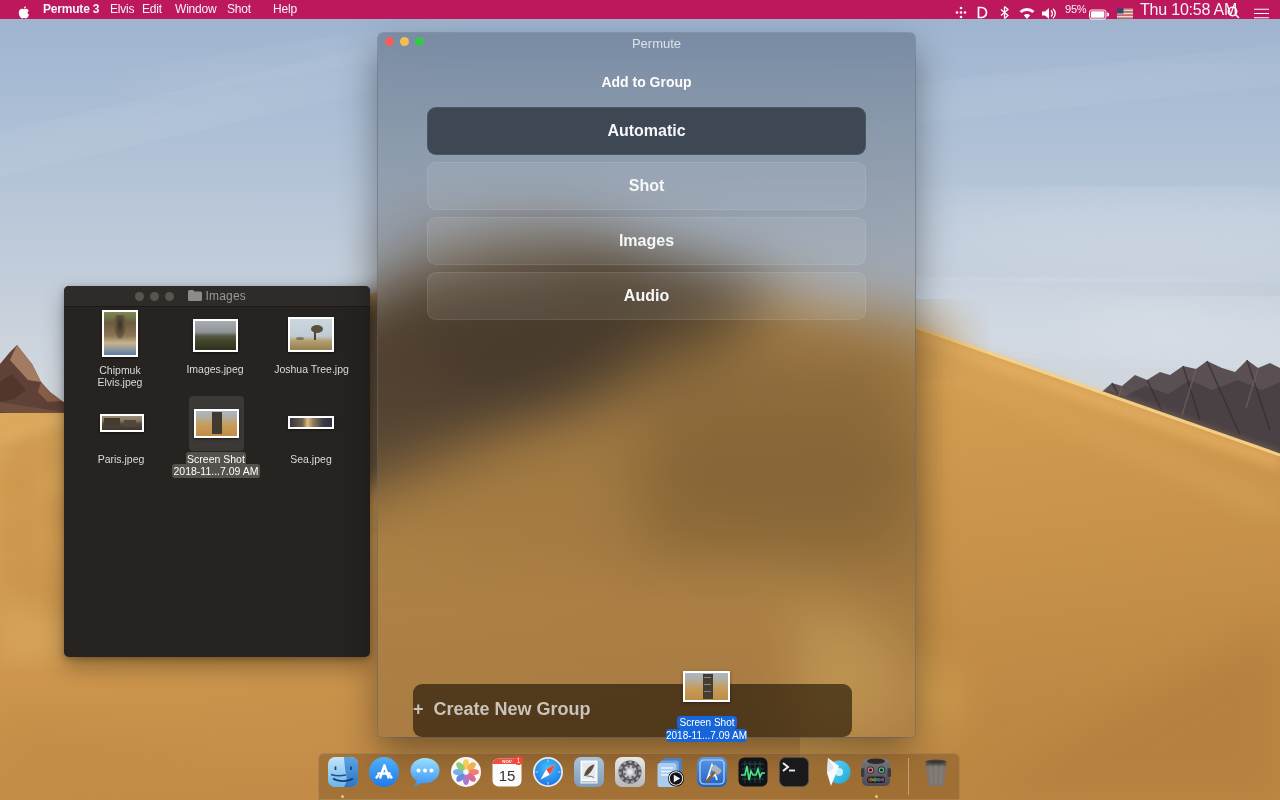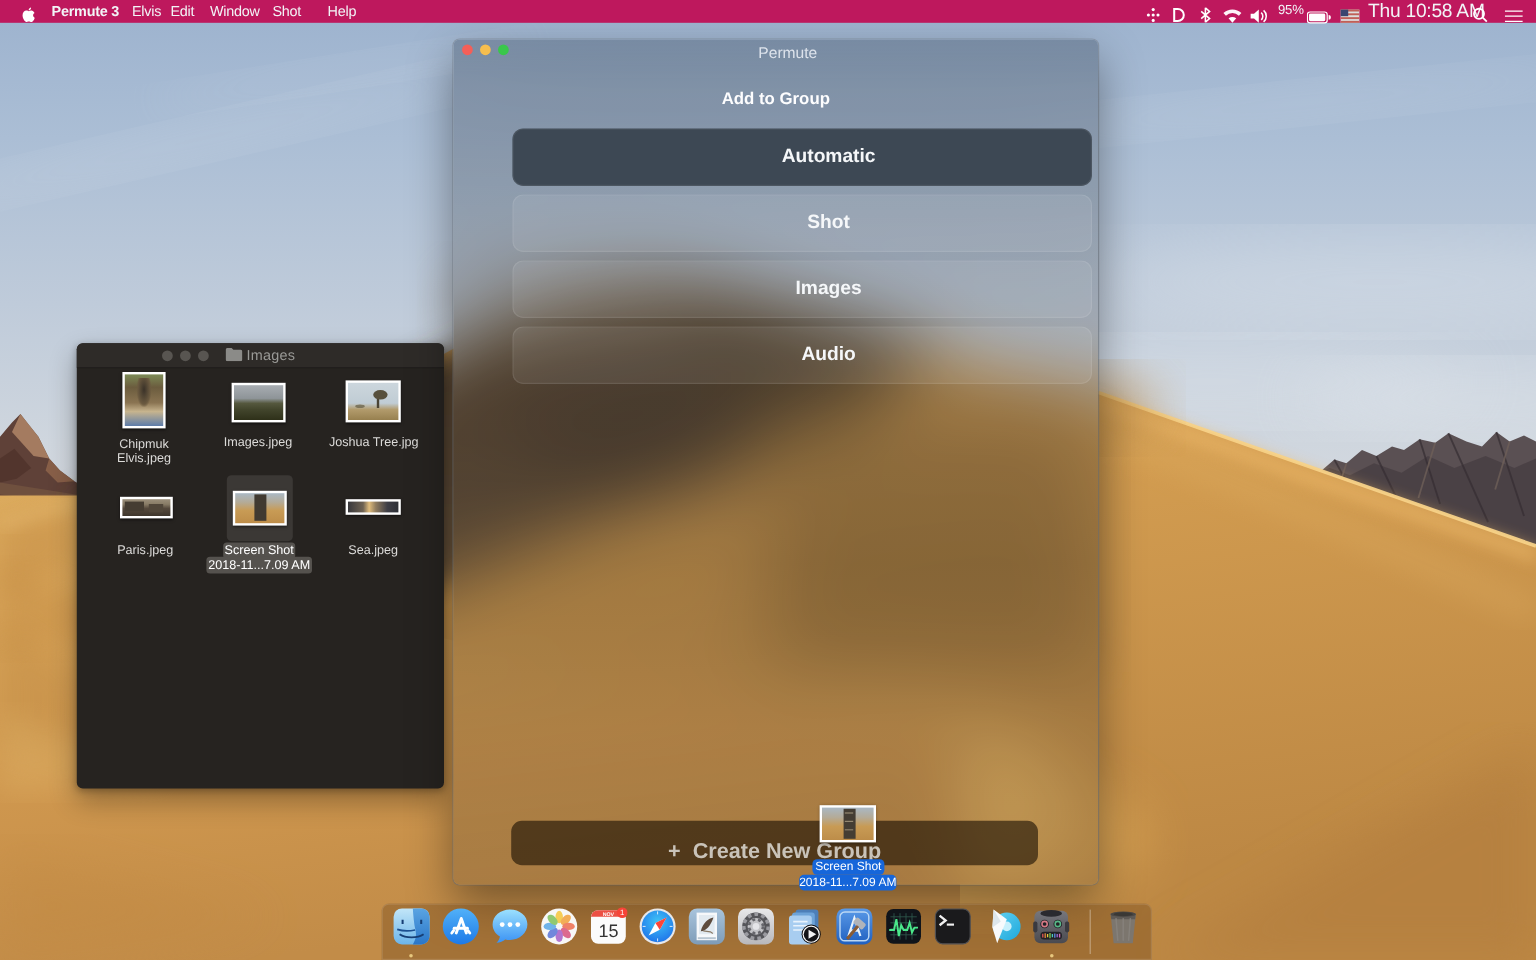--- a/index.html
+++ b/index.html
@@ -28,25 +28,25 @@
   #permute{position:absolute;left:378px;top:33px;width:537px;height:704px;border-radius:5px;
     overflow:hidden;z-index:30;box-shadow:0 16px 38px rgba(0,0,0,.40),0 0 0 1px rgba(125,135,145,.55);}
   #permute .blurcopy{position:absolute;left:-378px;top:-33px;width:1280px;height:800px;
     filter:blur(27px) brightness(.88) saturate(.96);}
   #permute .tint{position:absolute;inset:0;background:linear-gradient(180deg,rgba(24,48,78,.20) 0%,rgba(26,45,68,.15) 6%,rgba(28,40,55,.10) 22%,rgba(35,35,40,.08) 45%,rgba(45,35,22,.14) 62%,rgba(50,38,22,.05) 82%,rgba(50,40,25,.02) 100%);}
   #permute .ptitle{position:absolute;left:0;right:0;top:0;height:20px;line-height:21px;text-align:center;
     color:rgba(245,248,252,.8);font-size:13px;margin-left:20px;}
   .tl{position:absolute;top:4px;width:9px;height:9px;border-radius:50%;}
   .addg{position:absolute;left:0;right:0;top:41px;text-align:center;color:#fdfdfe;font-size:14px;font-weight:700;}
   .pbtn{position:absolute;left:49px;width:439px;height:48px;border-radius:9px;color:#f5f7f9;
-    font-size:16px;font-weight:700;text-align:center;line-height:48px;padding-left:44px;}
+    font-size:16px;font-weight:700;text-align:center;line-height:48px;}
   .pbtn.ghost{background:rgba(255,255,255,.08);box-shadow:inset 0 0 0 1px rgba(255,255,255,.09);}
   #autob{background:#3d4854;box-shadow:inset 0 0 0 1px rgba(255,255,255,.08);}
-  #createb{position:absolute;left:48px;top:651px;width:439px;height:37px;border-radius:9px;
-    background:rgba(24,14,2,.60);color:#c9c3b9;font-size:18px;font-weight:700;text-align:center;line-height:50px;}
+  #createb{position:absolute;left:35px;top:651px;width:439px;height:53px;border-radius:9px;
+    background:rgba(24,14,2,.60);color:#c9c3b9;font-size:18px;font-weight:700;line-height:50px;}
 
   
   #dragthumb{position:absolute;left:683px;top:671px;width:47px;height:31px;background:#fff;
     box-shadow:0 1px 3px rgba(0,0,0,.4);z-index:40;}
   #dragthumb>div{position:absolute;inset:2px;}
   .bluepill{position:absolute;background:#1666da;color:#fff;font-size:10px;line-height:13px;white-space:nowrap;
     border-radius:4px;text-align:center;z-index:40;}
 
   
   #dock{position:absolute;left:318px;top:753px;width:642px;height:47px;z-index:45;

